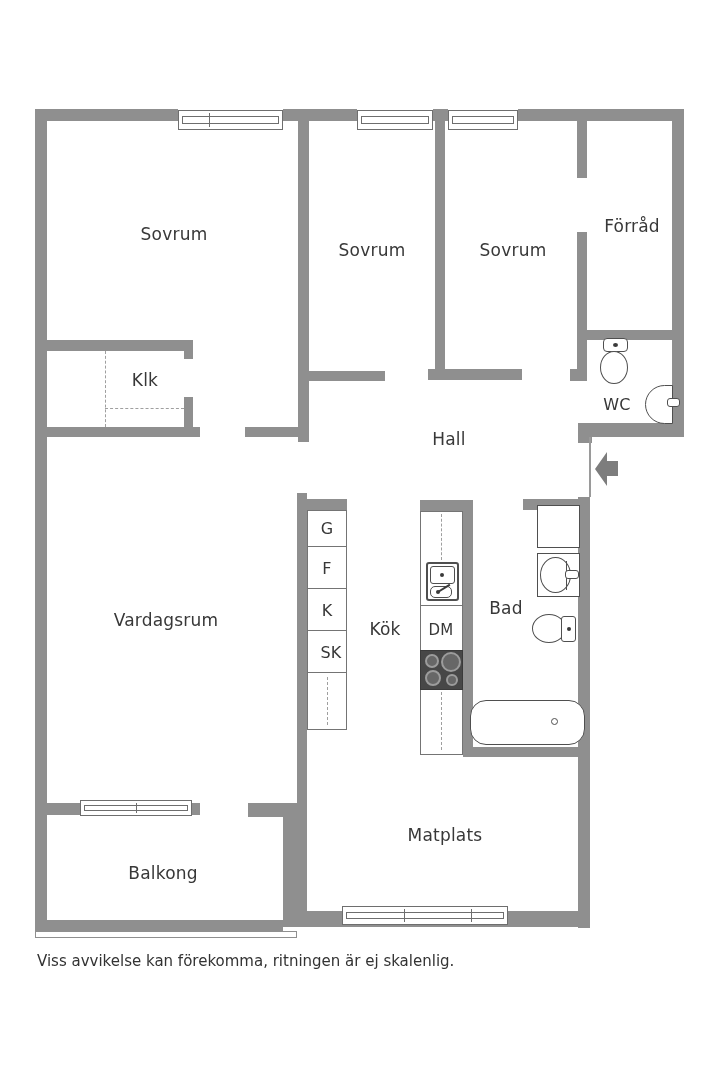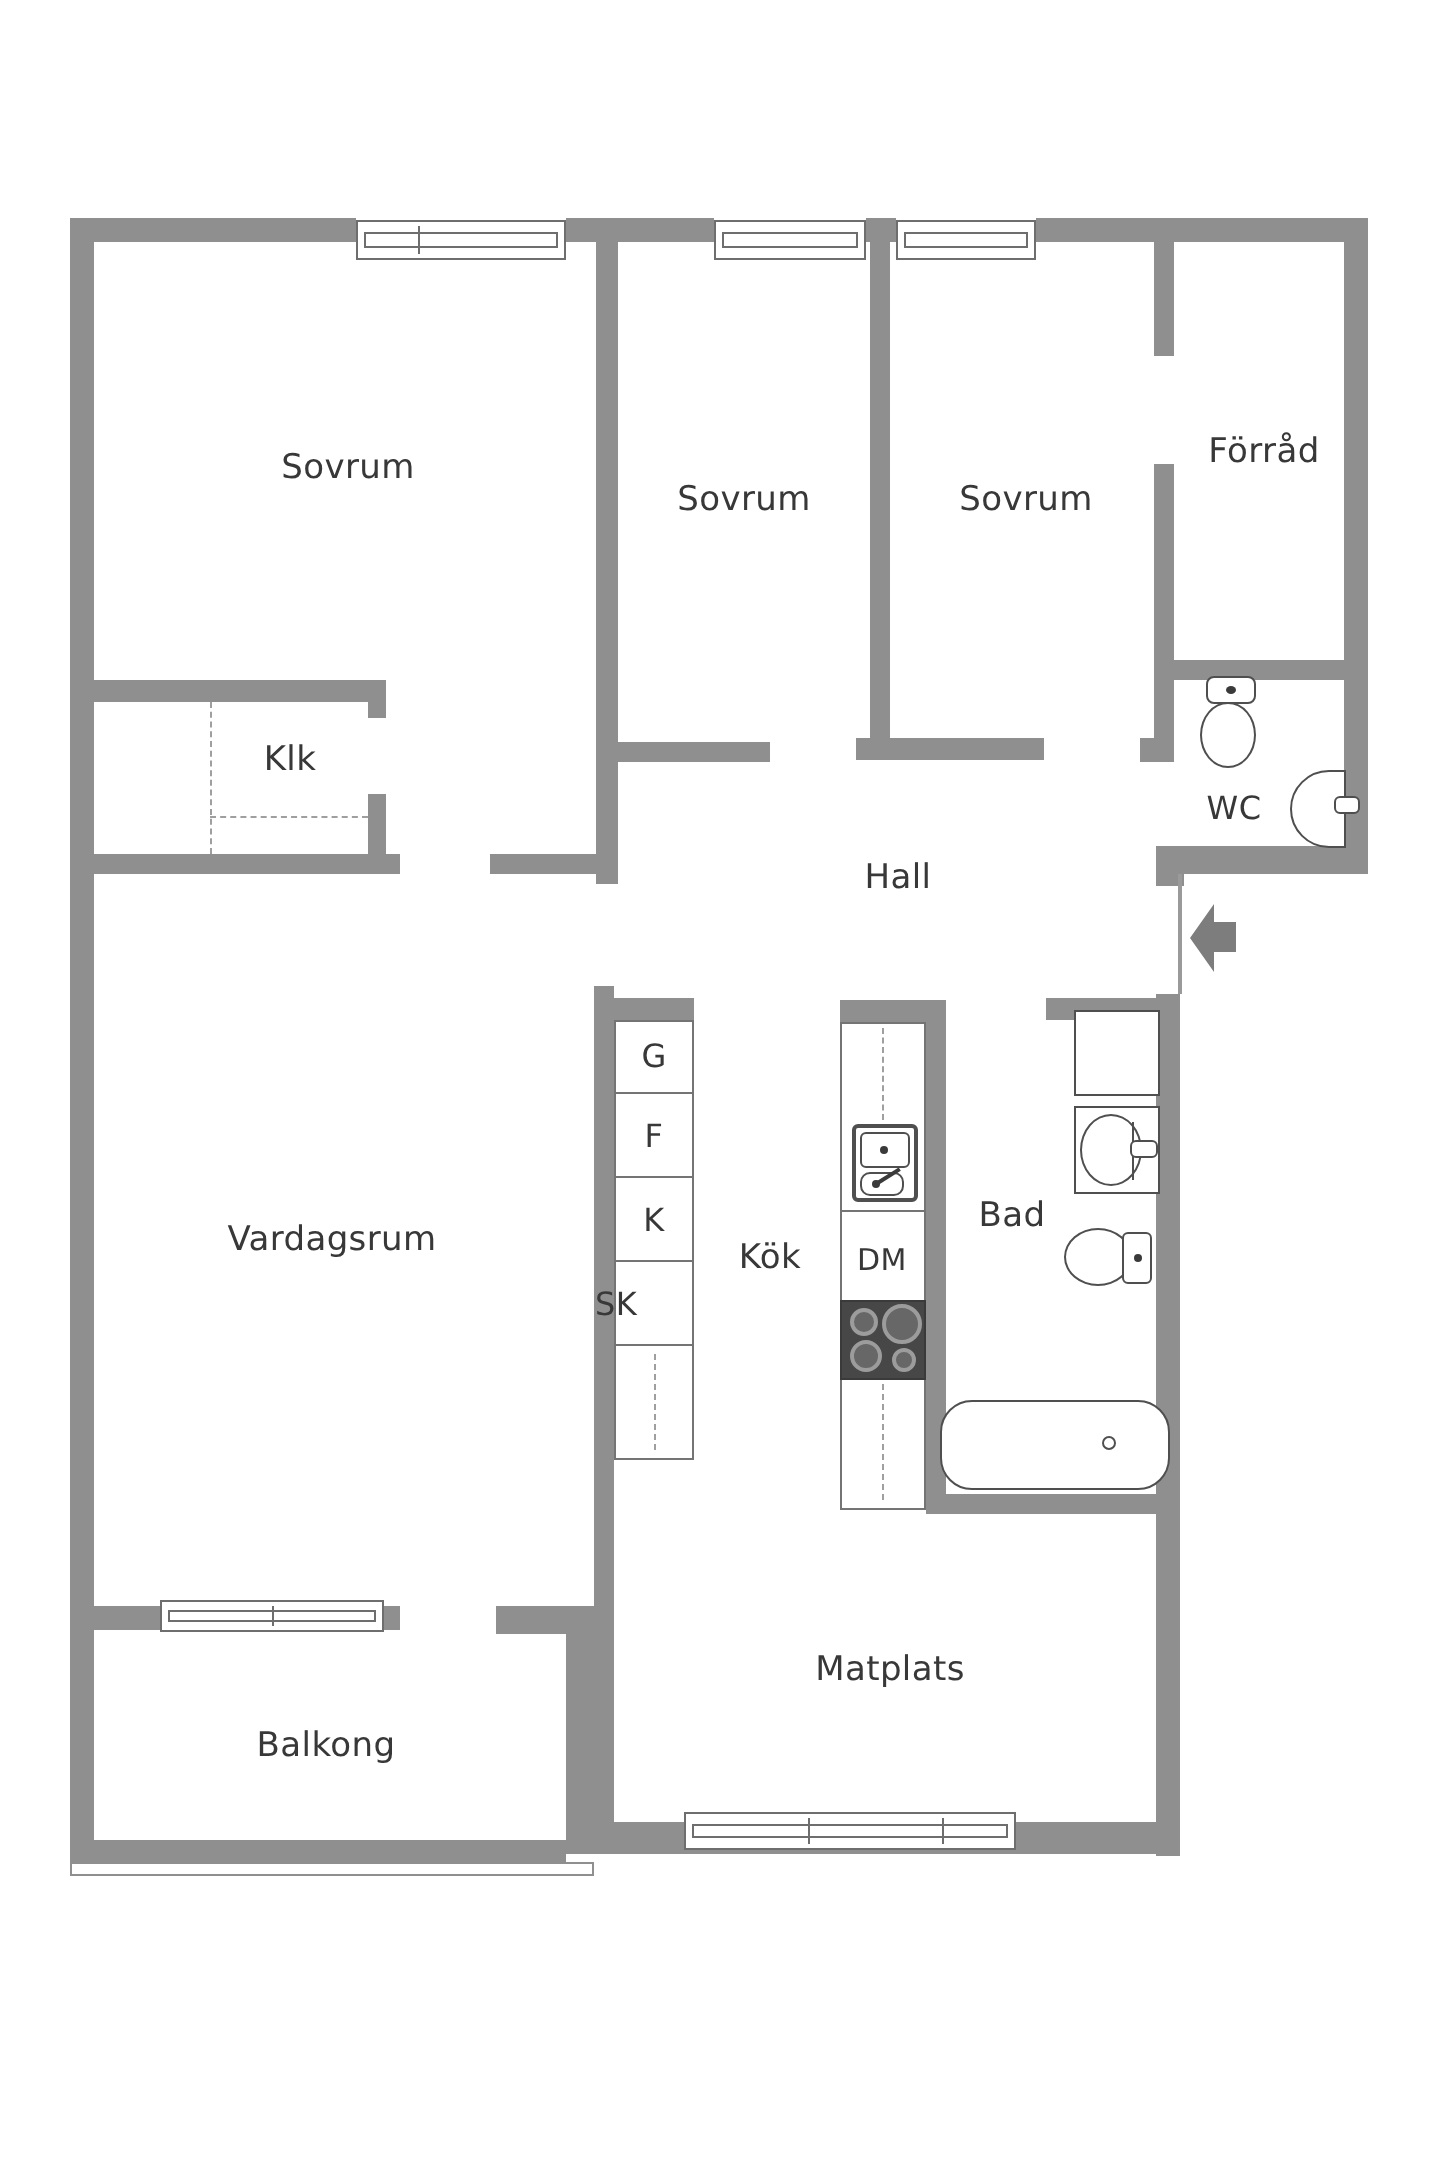--- a/index.html
+++ b/index.html
@@ -150,16 +150,17 @@
   <div class="lbl" style="left:166px;top:620px">Vardagsrum</div>
   <div class="lbl" style="left:385px;top:629px">Kök</div>
   <div class="lbl small" style="left:441px;top:630px">DM</div>
   <div class="lbl" style="left:506px;top:608px">Bad</div>
   <div class="lbl" style="left:445px;top:835px">Matplats</div>
   <div class="lbl" style="left:163px;top:873px">Balkong</div>
 
   <div class="lbl cab" style="left:327px;top:528px">G</div>
   <div class="lbl cab" style="left:327px;top:568px">F</div>
   <div class="lbl cab" style="left:327px;top:610px">K</div>
-  <div class="lbl cab" style="left:308px;top:652px">SK</div>
+  <div class="lbl cab" style="left:331px;top:652px">SK</div>
 
+  <div id="disclaimer">Viss avvikelse kan förekomma, ritningen är ej skalenlig.</div>
 
 </div>
 
 </body></html>

